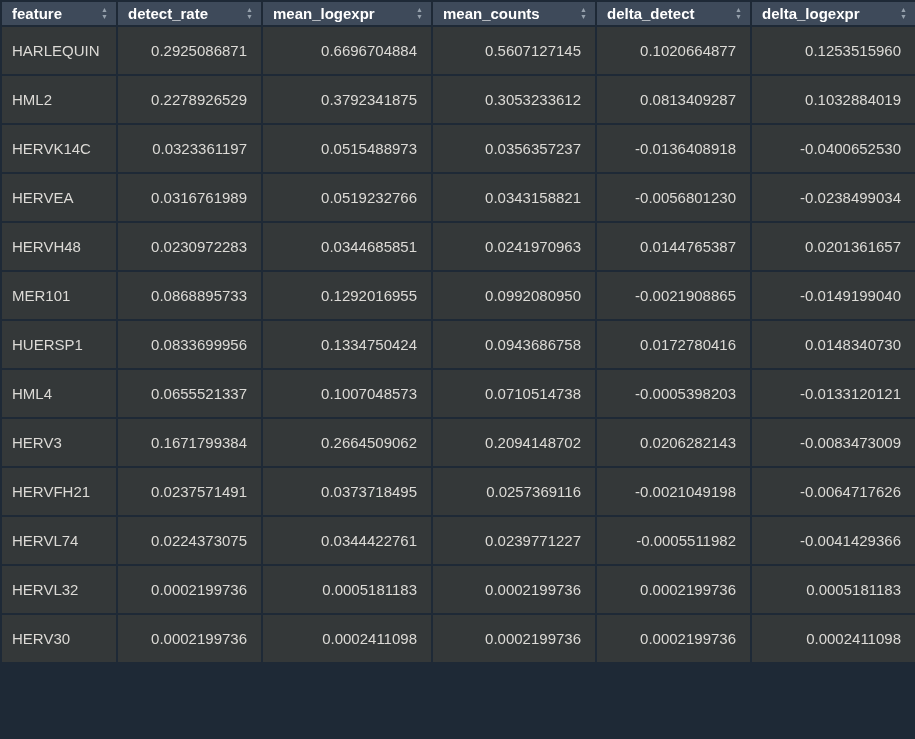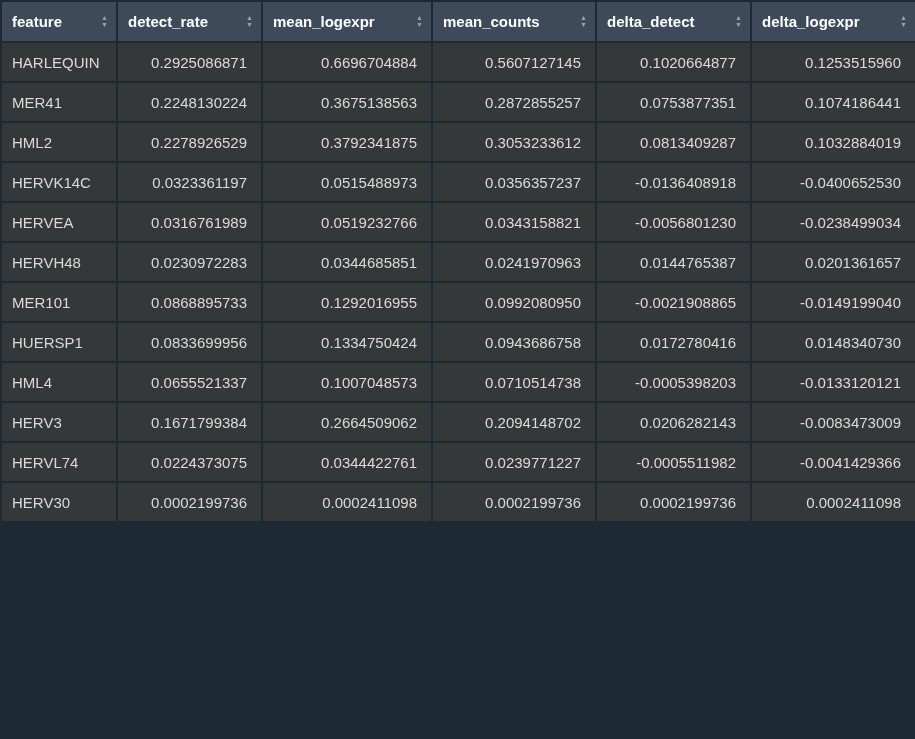--- a/index.html
+++ b/index.html
@@ -21,22 +21,22 @@
     width:915px;
     border-collapse:collapse;
     table-layout:fixed;
   }
   th,td{
     border:2px solid var(--border);
     font-size:15px;
     overflow:hidden;
     white-space:nowrap;
   }
-  thead tr{height:41px;margin-top:19px;}
-  tbody tr{height:40px;}
+  thead tr{height:25px;margin-top:19px;}
+  tbody tr{height:49px;}
   th{
     background:var(--header-bg);
     color:var(--header-text);
     font-weight:bold;
     text-align:left;
     padding:0 8px 0 10px;
   }
   .th-inner{
     display:flex;
     align-items:center;
@@ -133,28 +133,20 @@
   <tbody>
       <tr>
         <td class="col-text">HARLEQUIN</td>
         <td class="col-num">0.2925086871</td>
         <td class="col-num">0.6696704884</td>
         <td class="col-num">0.5607127145</td>
         <td class="col-num">0.1020664877</td>
         <td class="col-num">0.1253515960</td>
       </tr>
       <tr>
-        <td class="col-text">MER41</td>
-        <td class="col-num">0.2248130224</td>
-        <td class="col-num">0.3675138563</td>
-        <td class="col-num">0.2872855257</td>
-        <td class="col-num">0.0753877351</td>
-        <td class="col-num">0.1074186441</td>
-      </tr>
-      <tr>
         <td class="col-text">HML2</td>
         <td class="col-num">0.2278926529</td>
         <td class="col-num">0.3792341875</td>
         <td class="col-num">0.3053233612</td>
         <td class="col-num">0.0813409287</td>
         <td class="col-num">0.1032884019</td>
       </tr>
       <tr>
         <td class="col-text">HERVK14C</td>
         <td class="col-num">0.0323361197</td>
@@ -205,28 +197,44 @@
       </tr>
       <tr>
         <td class="col-text">HERV3</td>
         <td class="col-num">0.1671799384</td>
         <td class="col-num">0.2664509062</td>
         <td class="col-num">0.2094148702</td>
         <td class="col-num">0.0206282143</td>
         <td class="col-num">-0.0083473009</td>
       </tr>
       <tr>
+        <td class="col-text">HERVFH21</td>
+        <td class="col-num">0.0237571491</td>
+        <td class="col-num">0.0373718495</td>
+        <td class="col-num">0.0257369116</td>
+        <td class="col-num">-0.0021049198</td>
+        <td class="col-num">-0.0064717626</td>
+      </tr>
+      <tr>
         <td class="col-text">HERVL74</td>
         <td class="col-num">0.0224373075</td>
         <td class="col-num">0.0344422761</td>
         <td class="col-num">0.0239771227</td>
         <td class="col-num">-0.0005511982</td>
         <td class="col-num">-0.0041429366</td>
       </tr>
       <tr>
+        <td class="col-text">HERVL32</td>
+        <td class="col-num">0.0002199736</td>
+        <td class="col-num">0.0005181183</td>
+        <td class="col-num">0.0002199736</td>
+        <td class="col-num">0.0002199736</td>
+        <td class="col-num">0.0005181183</td>
+      </tr>
+      <tr>
         <td class="col-text">HERV30</td>
         <td class="col-num">0.0002199736</td>
         <td class="col-num">0.0002411098</td>
         <td class="col-num">0.0002199736</td>
         <td class="col-num">0.0002199736</td>
         <td class="col-num">0.0002411098</td>
       </tr>
     </tbody>
 </table>
 

